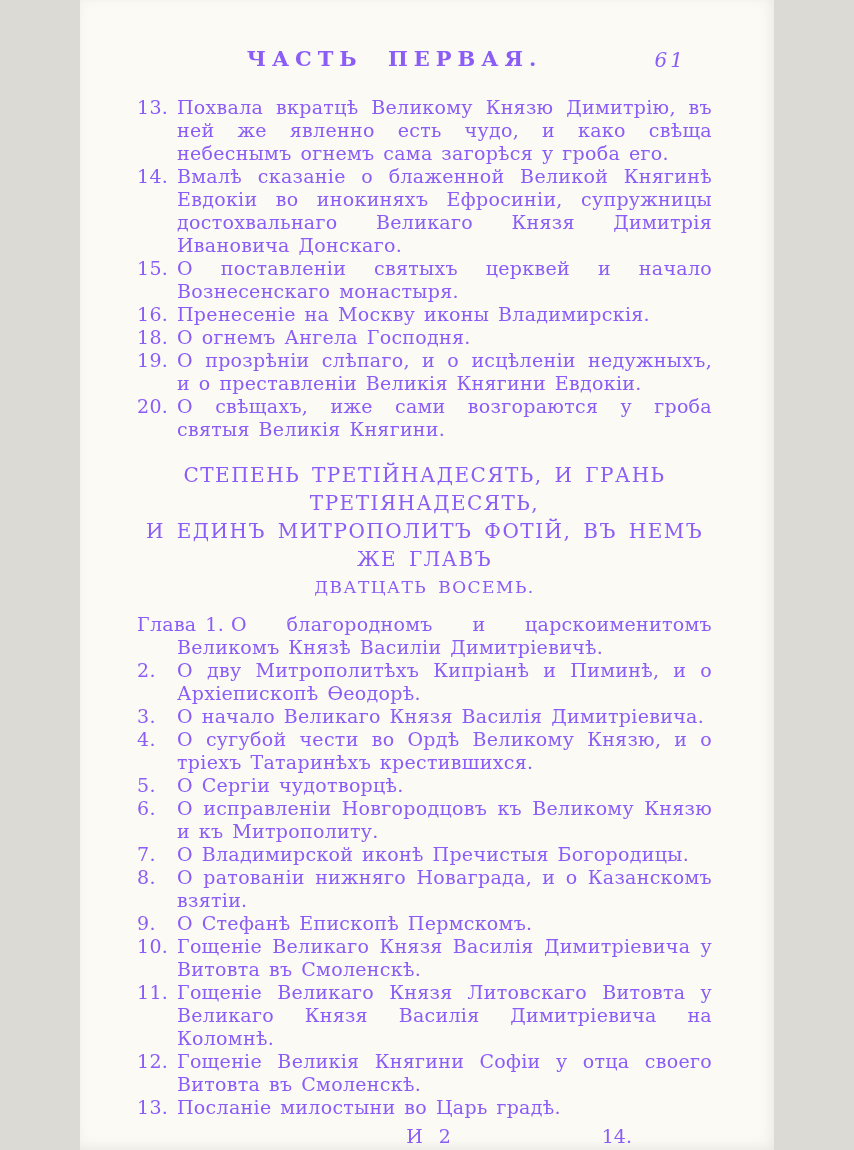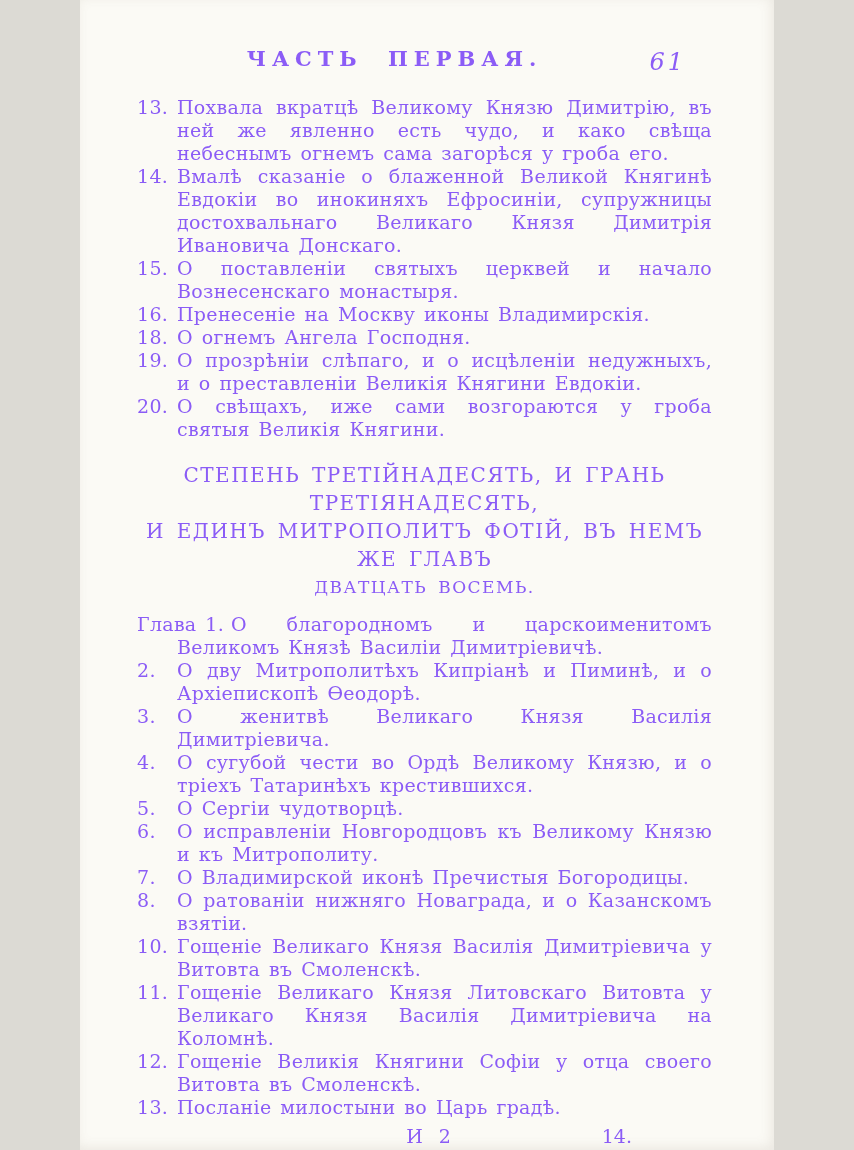--- a/index.html
+++ b/index.html
@@ -31,21 +31,21 @@
     font-size: 21px;
     font-weight: bold;
     letter-spacing: 6px;
     word-spacing: 12px;
     white-space: nowrap;
   }
   .page-number {
     position: absolute;
     right: 26px;
     top: 2px;
-    font-size: 24px;
+    font-size: 20px;
     font-style: italic;
     letter-spacing: 3px;
   }
   .toc {
     font-size: 19px;
     line-height: 23px;
     text-align: justify;
     letter-spacing: 0.3px;
     word-spacing: 2.5px;
   }
@@ -118,26 +118,27 @@
 
   <div class="section-heading">
     <div class="heading-line">СТЕПЕНЬ ТРЕТІЙНАДЕСЯТЬ, И ГРАНЬ ТРЕТІЯНАДЕСЯТЬ,</div>
     <div class="heading-line">И ЕДИНЪ МИТРОПОЛИТЪ ФОТІЙ, ВЪ НЕМЪ ЖЕ ГЛАВЪ</div>
     <div class="heading-line small">ДВАТЦАТЬ ВОСЕМЬ.</div>
   </div>
 
   <div class="toc toc-second">
     <div class="row"><span class="num wide">Глава 1.</span><span class="entry-text">О благородномъ и царскоименитомъ Великомъ Князѣ Василіи Димитріевичѣ.</span></div>
     <div class="row"><span class="num">2.</span><span class="entry-text">О дву Митрополитѣхъ Кипріанѣ и Пиминѣ, и о Архіепископѣ Ѳеодорѣ.</span></div>
-    <div class="row"><span class="num">3.</span><span class="entry-text">О женитвѣ Великаго Князя Василія Димитріевича.</span></div>
+    <div class="row"><span class="num">3.</span><span class="entry-text">О начало Великаго Князя Василія Димитріевича.</span></div>
     <div class="row"><span class="num">4.</span><span class="entry-text">О сугубой чести во Ордѣ Великому Князю, и о тріехъ Татаринѣхъ крестившихся.</span></div>
     <div class="row"><span class="num">5.</span><span class="entry-text">О Сергіи чудотворцѣ.</span></div>
     <div class="row"><span class="num">6.</span><span class="entry-text">О исправленіи Новгородцовъ къ Великому Князю и къ Митрополиту.</span></div>
     <div class="row"><span class="num">7.</span><span class="entry-text">О Владимирской иконѣ Пречистыя Богородицы.</span></div>
     <div class="row"><span class="num">8.</span><span class="entry-text">О ратованіи нижняго Новаграда, и о Казанскомъ взятіи.</span></div>
+    <div class="row"><span class="num">9.</span><span class="entry-text">О Стефанѣ Епископѣ Пермскомъ.</span></div>
     <div class="row"><span class="num">10.</span><span class="entry-text">Гощеніе Великаго Князя Василія Димитріевича у Витовта въ Смоленскѣ.</span></div>
     <div class="row"><span class="num">11.</span><span class="entry-text">Гощеніе Великаго Князя Литовскаго Витовта у Великаго Князя Василія Димитріевича на Коломнѣ.</span></div>
     <div class="row"><span class="num">12.</span><span class="entry-text">Гощеніе Великія Княгини Софіи у отца своего Витовта въ Смоленскѣ.</span></div>
     <div class="row"><span class="num">13.</span><span class="entry-text">Посланіе милостыни во Царь градѣ.</span></div>
   </div>
 
   <div class="footer">
     <span class="signature">И 2</span>
     <span class="catchword">14.</span>
   </div>

